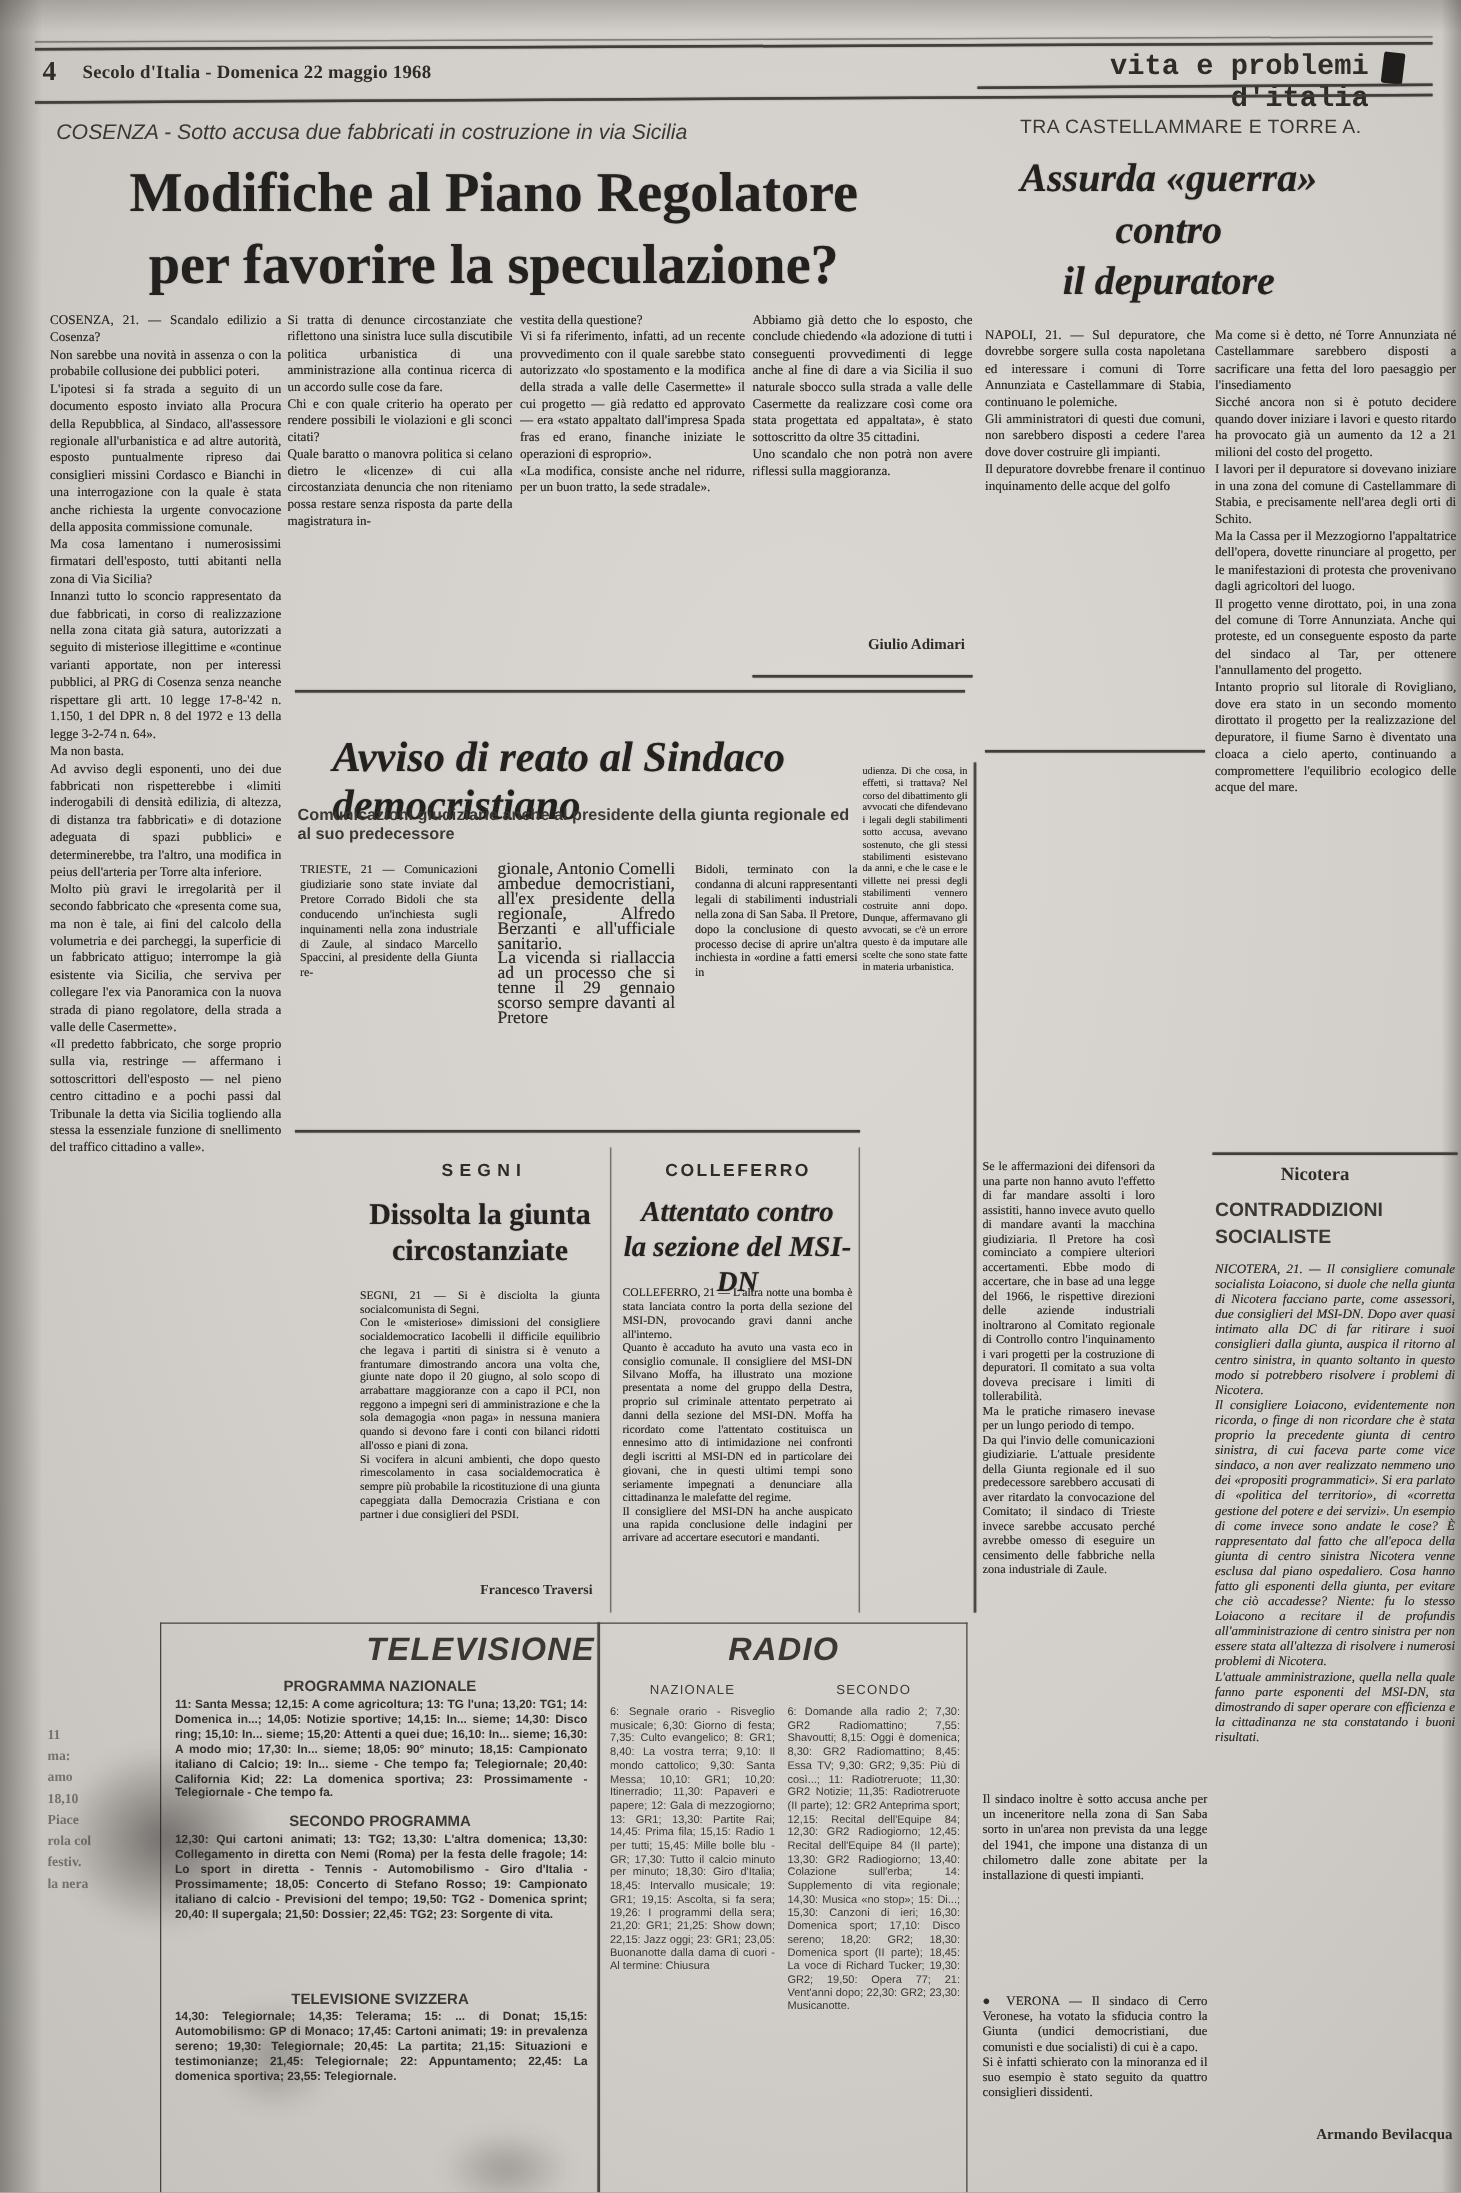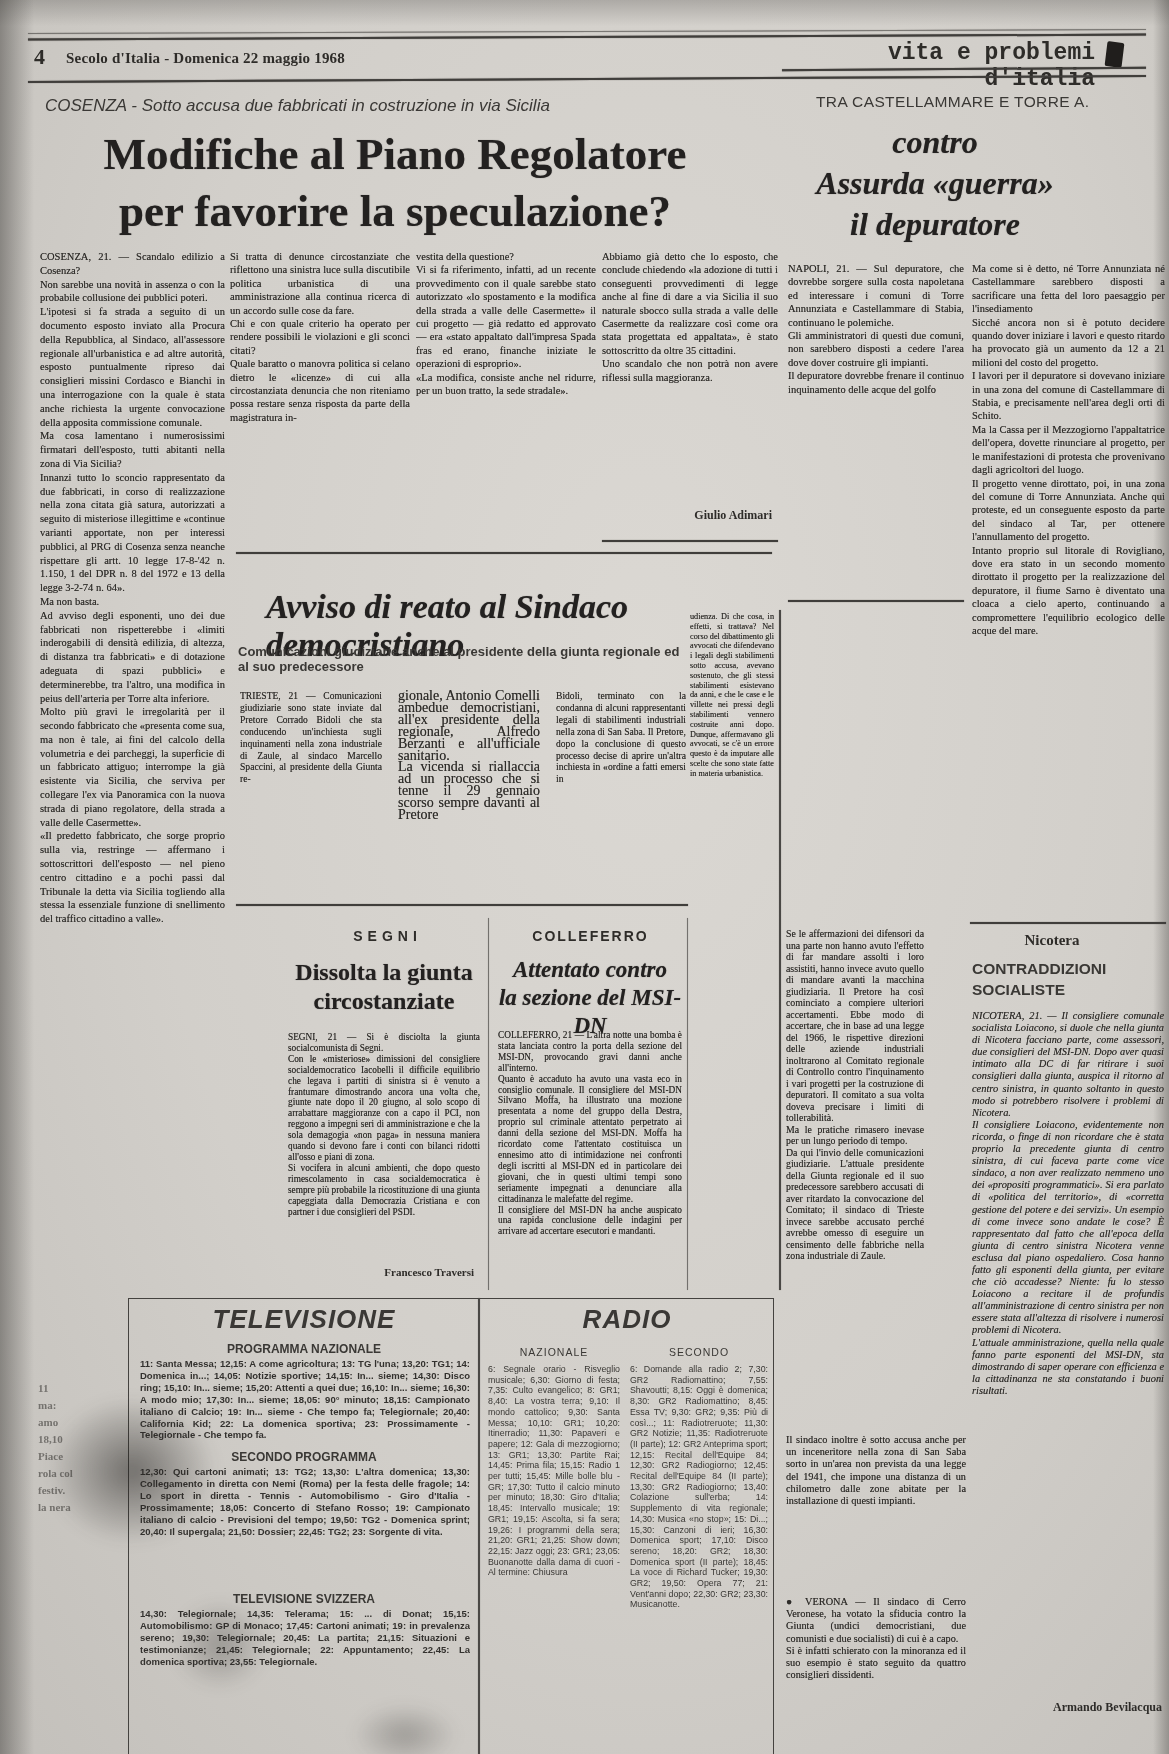--- a/index.html
+++ b/index.html
@@ -46,22 +46,22 @@
 
   <div class="kick" style="left:45px;top:96px;font-size:17px;font-style:italic;">COSENZA - Sotto accusa due fabbricati in costruzione in via Sicilia</div>
   <div class="kick" style="left:816px;top:93px;font-size:15.5px;letter-spacing:.4px;">TRA CASTELLAMMARE E TORRE A.</div>
 
   <div class="hl" style="left:40px;top:126px;width:710px;font-size:45px;line-height:57px;">
     <div style="position:static;">Modifiche al Piano Regolatore</div>
     <div style="position:static;">per favorire la speculazione?</div>
   </div>
 
   <div class="hl" style="left:782px;top:122px;width:306px;font-size:32px;line-height:41px;font-style:italic;">
+    <div style="position:static;">Assurda «guerra»</div>
     <div style="position:static;">contro</div>
-    <div style="position:static;">Assurda «guerra»</div>
     <div style="position:static;">il depuratore</div>
   </div>
 
   <div class="body" style="left:40px;top:250px;width:185px;height:1038px;line-height:13.8px;">COSENZA, 21. — Scandalo edilizio a Cosenza?
 Non sarebbe una novità in assenza o con la probabile collusione dei pubblici poteri.
 L'ipotesi si fa strada a seguito di un documento esposto inviato alla Procura della Repubblica, al Sindaco, all'assessore regionale all'urbanistica e ad altre autorità, esposto puntualmente ripreso dai consiglieri missini Cordasco e Bianchi in una interrogazione con la quale è stata anche richiesta la urgente convocazione della apposita commissione comunale.
 Ma cosa lamentano i numerosissimi firmatari dell'esposto, tutti abitanti nella zona di Via Sicilia?
 Innanzi tutto lo sconcio rappresentato da due fabbricati, in corso di realizzazione nella zona citata già satura, autorizzati a seguito di misteriose illegittime e «continue varianti apportate, non per interessi pubblici, al PRG di Cosenza senza neanche rispettare gli artt. 10 legge 17-8-'42 n. 1.150, 1 del DPR n. 8 del 1972 e 13 della legge 3-2-74 n. 64».
 Ma non basta.
 Ad avviso degli esponenti, uno dei due fabbricati non rispetterebbe i «limiti inderogabili di densità edilizia, di altezza, di distanza tra fabbricati» e di dotazione adeguata di spazi pubblici» e determinerebbe, tra l'altro, una modifica in peius dell'arteria per Torre alta inferiore.
@@ -133,21 +133,21 @@
   <div class="kick" style="left:972px;top:958px;width:170px;font-size:15.5px;line-height:21px;font-weight:bold;white-space:pre-line;">CONTRADDIZIONI
 SOCIALISTE</div>
   <div class="body" style="left:972px;top:1010px;width:192px;height:688px;font-style:italic;font-size:10.4px;line-height:12.1px;">NICOTERA, 21. — Il consigliere comunale socialista Loiacono, si duole che nella giunta di Nicotera facciano parte, come assessori, due consiglieri del MSI-DN. Dopo aver quasi intimato alla DC di far ritirare i suoi consiglieri dalla giunta, auspica il ritorno al centro sinistra, in quanto soltanto in questo modo si potrebbero risolvere i problemi di Nicotera.
 Il consigliere Loiacono, evidentemente non ricorda, o finge di non ricordare che è stata proprio la precedente giunta di centro sinistra, di cui faceva parte come vice sindaco, a non aver realizzato nemmeno uno dei «propositi programmatici». Si era parlato di «politica del territorio», di «corretta gestione del potere e dei servizi». Un esempio di come invece sono andate le cose? È rappresentato dal fatto che all'epoca della giunta di centro sinistra Nicotera venne esclusa dal piano ospedaliero. Cosa hanno fatto gli esponenti della giunta, per evitare che ciò accadesse? Niente: fu lo stesso Loiacono a recitare il de profundis all'amministrazione di centro sinistra per non essere stata all'altezza di risolvere i numerosi problemi di Nicotera.
 L'attuale amministrazione, quella nella quale fanno parte esponenti del MSI-DN, sta dimostrando di saper operare con efficienza e la cittadinanza ne sta constatando i buoni risultati.</div>
   <div class="byline" style="left:972px;top:1700px;width:190px;">Armando Bevilacqua</div>
 
   <div style="left:128px;top:1298px;width:646px;height:456px;border:1.5px solid #44423f;border-bottom:none;"></div>
   <div class="vrule" style="left:478px;top:1298px;height:456px;width:1.5px;"></div>
 
-  <div class="kick" style="left:132px;top:1304px;width:344px;font-size:26px;font-weight:bold;font-style:italic;text-align:center;letter-spacing:1px;">TELEVISIONE</div>
+  <div class="kick" style="left:132px;top:1304px;width:344px;font-size:26px;font-weight:bold;font-style:italic;text-align:right;letter-spacing:1px;">TELEVISIONE</div>
   <div class="kick" style="left:132px;top:1342px;width:344px;font-size:12px;font-weight:bold;text-align:center;">PROGRAMMA NAZIONALE</div>
   <div class="tvbody" style="left:140px;top:1358px;width:330px;height:88px;">11: Santa Messa; 12,15: A come agricoltura; 13: TG l'una; 13,20: TG1; 14: Domenica in...; 14,05: Notizie sportive; 14,15: In... sieme; 14,30: Disco ring; 15,10: In... sieme; 15,20: Attenti a quei due; 16,10: In... sieme; 16,30: A modo mio; 17,30: In... sieme; 18,05: 90° minuto; 18,15: Campionato italiano di Calcio; 19: In... sieme - Che tempo fa; Telegiornale; 20,40: California Kid; 22: La domenica sportiva; 23: Prossimamente - Telegiornale - Che tempo fa.</div>
   <div class="kick" style="left:132px;top:1450px;width:344px;font-size:12px;font-weight:bold;text-align:center;">SECONDO PROGRAMMA</div>
   <div class="tvbody" style="left:140px;top:1466px;width:330px;height:122px;">12,30: Qui cartoni animati; 13: TG2; 13,30: L'altra domenica; 13,30: Collegamento in diretta con Nemi (Roma) per la festa delle fragole; 14: Lo sport in diretta - Tennis - Automobilismo - Giro d'Italia - Prossimamente; 18,05: Concerto di Stefano Rosso; 19: Campionato italiano di calcio - Previsioni del tempo; 19,50: TG2 - Domenica sprint; 20,40: Il supergala; 21,50: Dossier; 22,45: TG2; 23: Sorgente di vita.</div>
   <div class="kick" style="left:132px;top:1592px;width:344px;font-size:12px;font-weight:bold;text-align:center;">TELEVISIONE SVIZZERA</div>
   <div class="tvbody" style="left:140px;top:1608px;width:330px;height:140px;">14,30: Telegiornale; 14,35: Telerama; 15: ... di Donat; 15,15: Automobilismo: GP di Monaco; 17,45: Cartoni animati; 19: in prevalenza sereno; 19,30: Telegiornale; 20,45: La partita; 21,15: Situazioni e testimonianze; 21,45: Telegiornale; 22: Appuntamento; 22,45: La domenica sportiva; 23,55: Telegiornale.</div>
 
   <div class="kick" style="left:484px;top:1304px;width:286px;font-size:26px;font-weight:bold;font-style:italic;text-align:center;letter-spacing:1px;">RADIO</div>
   <div class="kick" style="left:488px;top:1346px;width:132px;font-size:10.5px;text-align:center;letter-spacing:1px;">NAZIONALE</div>
   <div class="rbody" style="left:488px;top:1364px;width:132px;height:386px;">6: Segnale orario - Risveglio musicale; 6,30: Giorno di festa; 7,35: Culto evangelico; 8: GR1; 8,40: La vostra terra; 9,10: Il mondo cattolico; 9,30: Santa Messa; 10,10: GR1; 10,20: Itinerradio; 11,30: Papaveri e papere; 12: Gala di mezzogiorno; 13: GR1; 13,30: Partite Rai; 14,45: Prima fila; 15,15: Radio 1 per tutti; 15,45: Mille bolle blu - GR; 17,30: Tutto il calcio minuto per minuto; 18,30: Giro d'Italia; 18,45: Intervallo musicale; 19: GR1; 19,15: Ascolta, si fa sera; 19,26: I programmi della sera; 21,20: GR1; 21,25: Show down; 22,15: Jazz oggi; 23: GR1; 23,05: Buonanotte dalla dama di cuori - Al termine: Chiusura</div>

